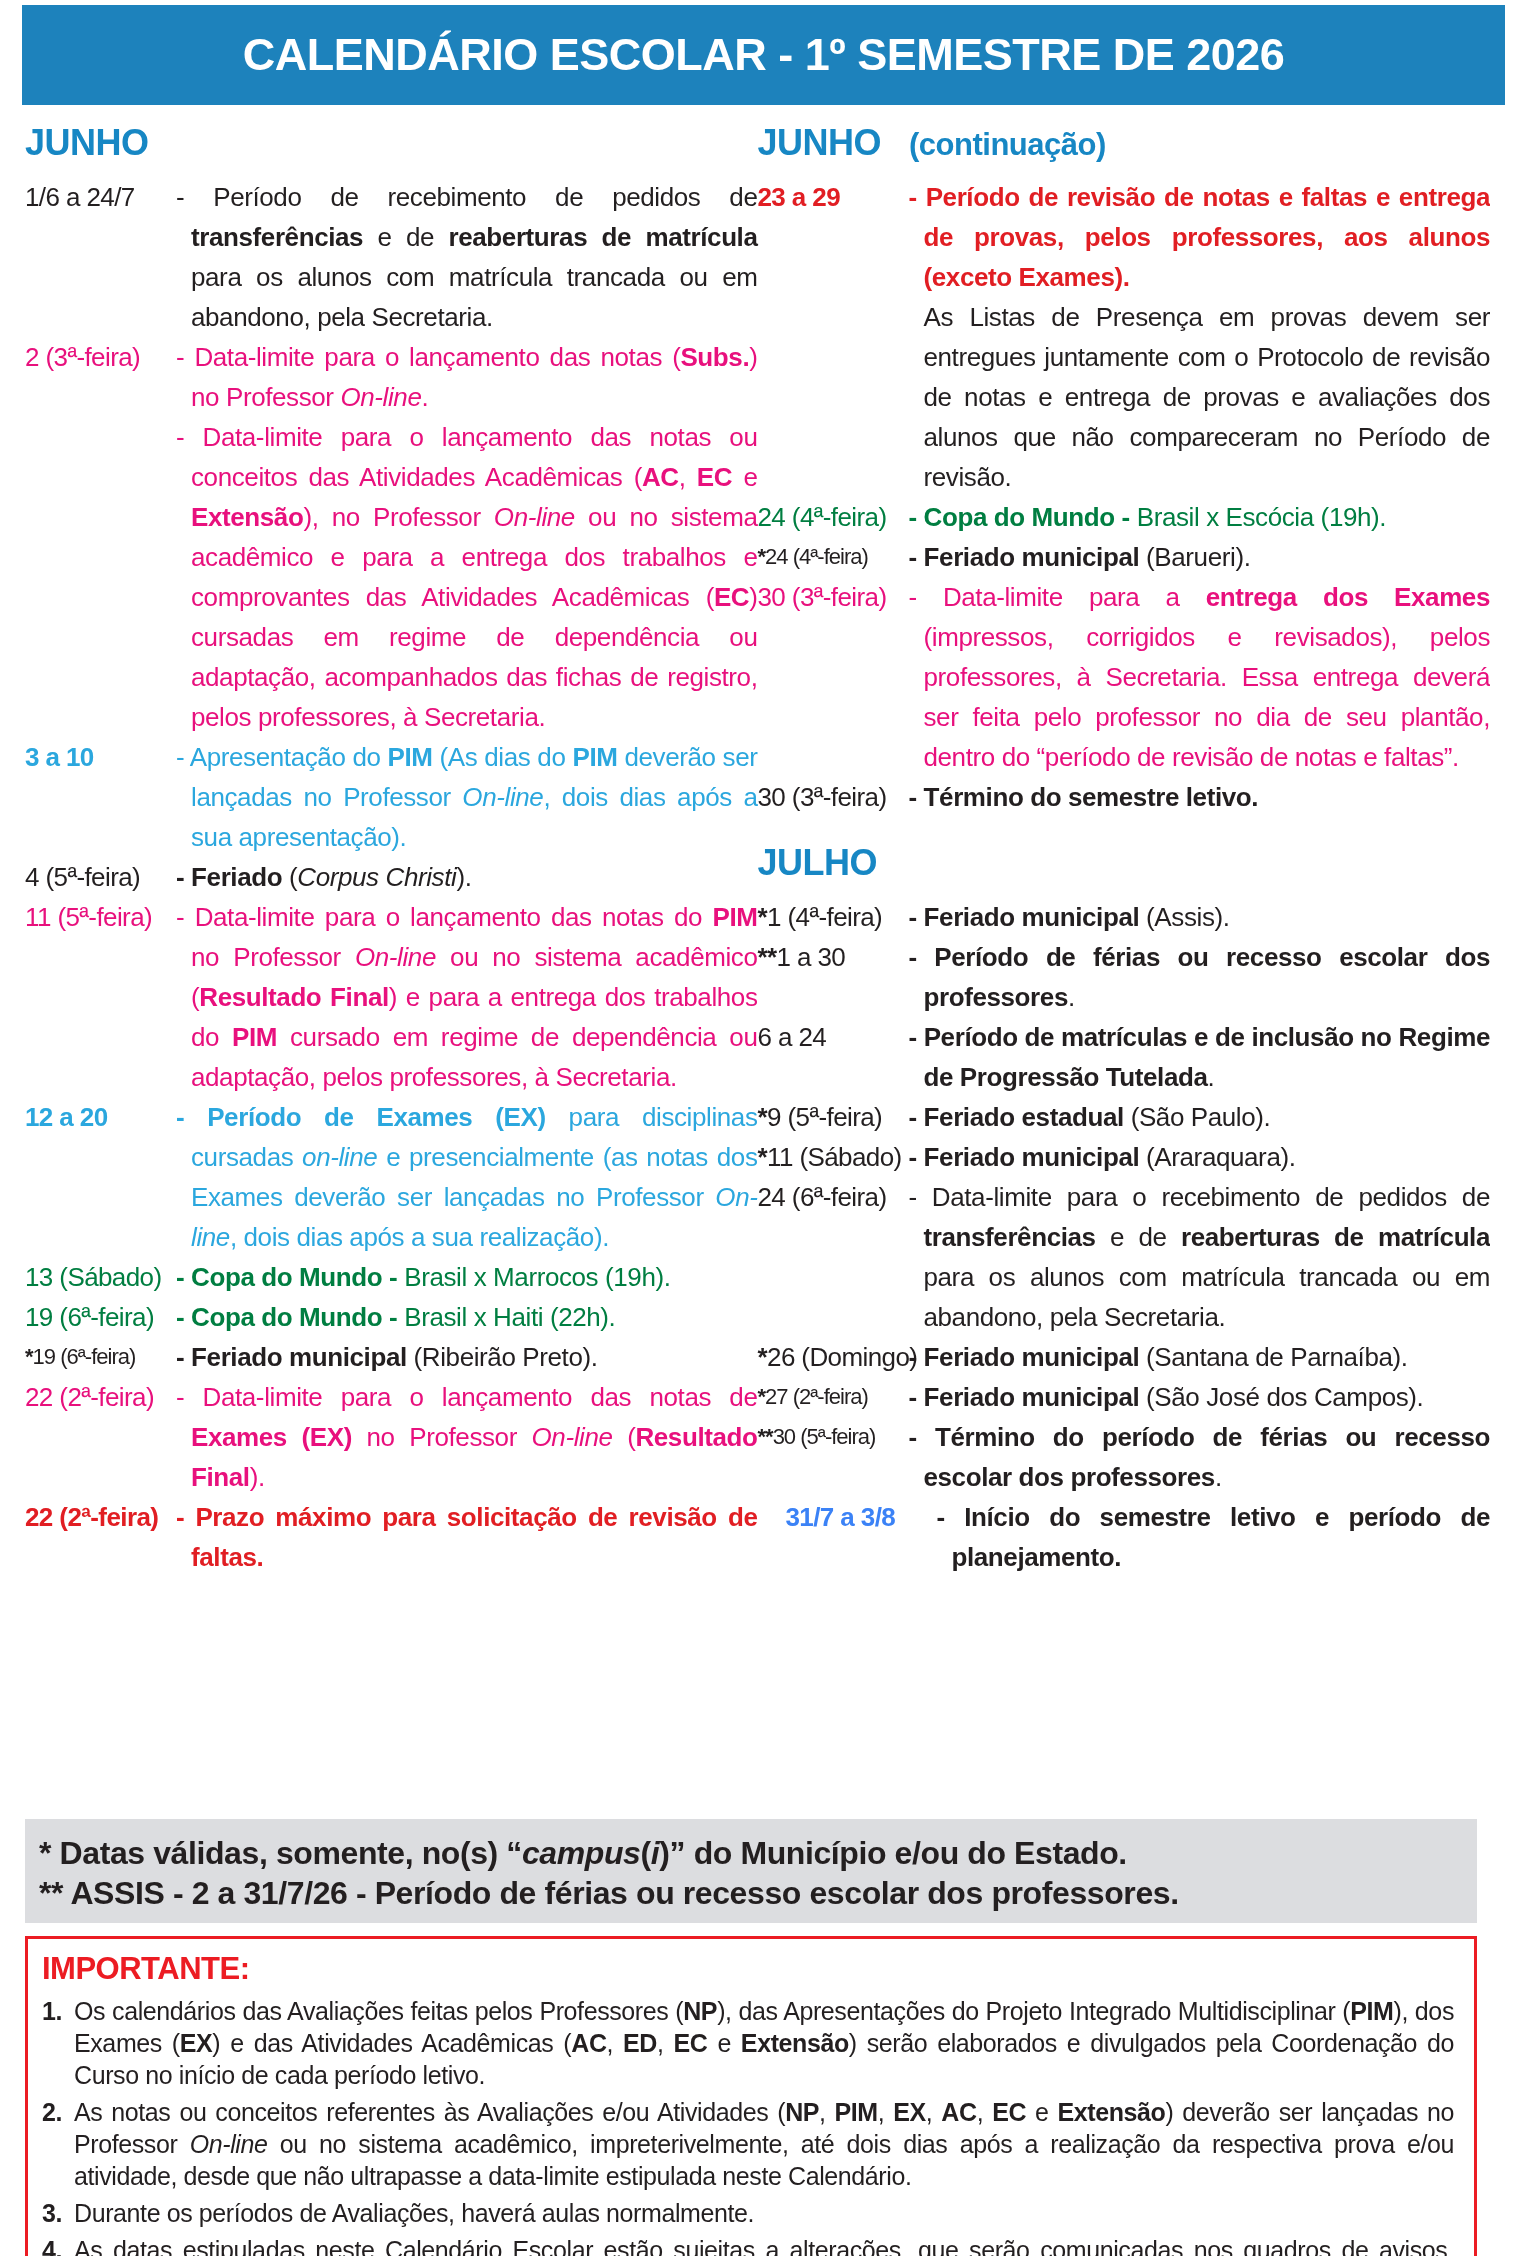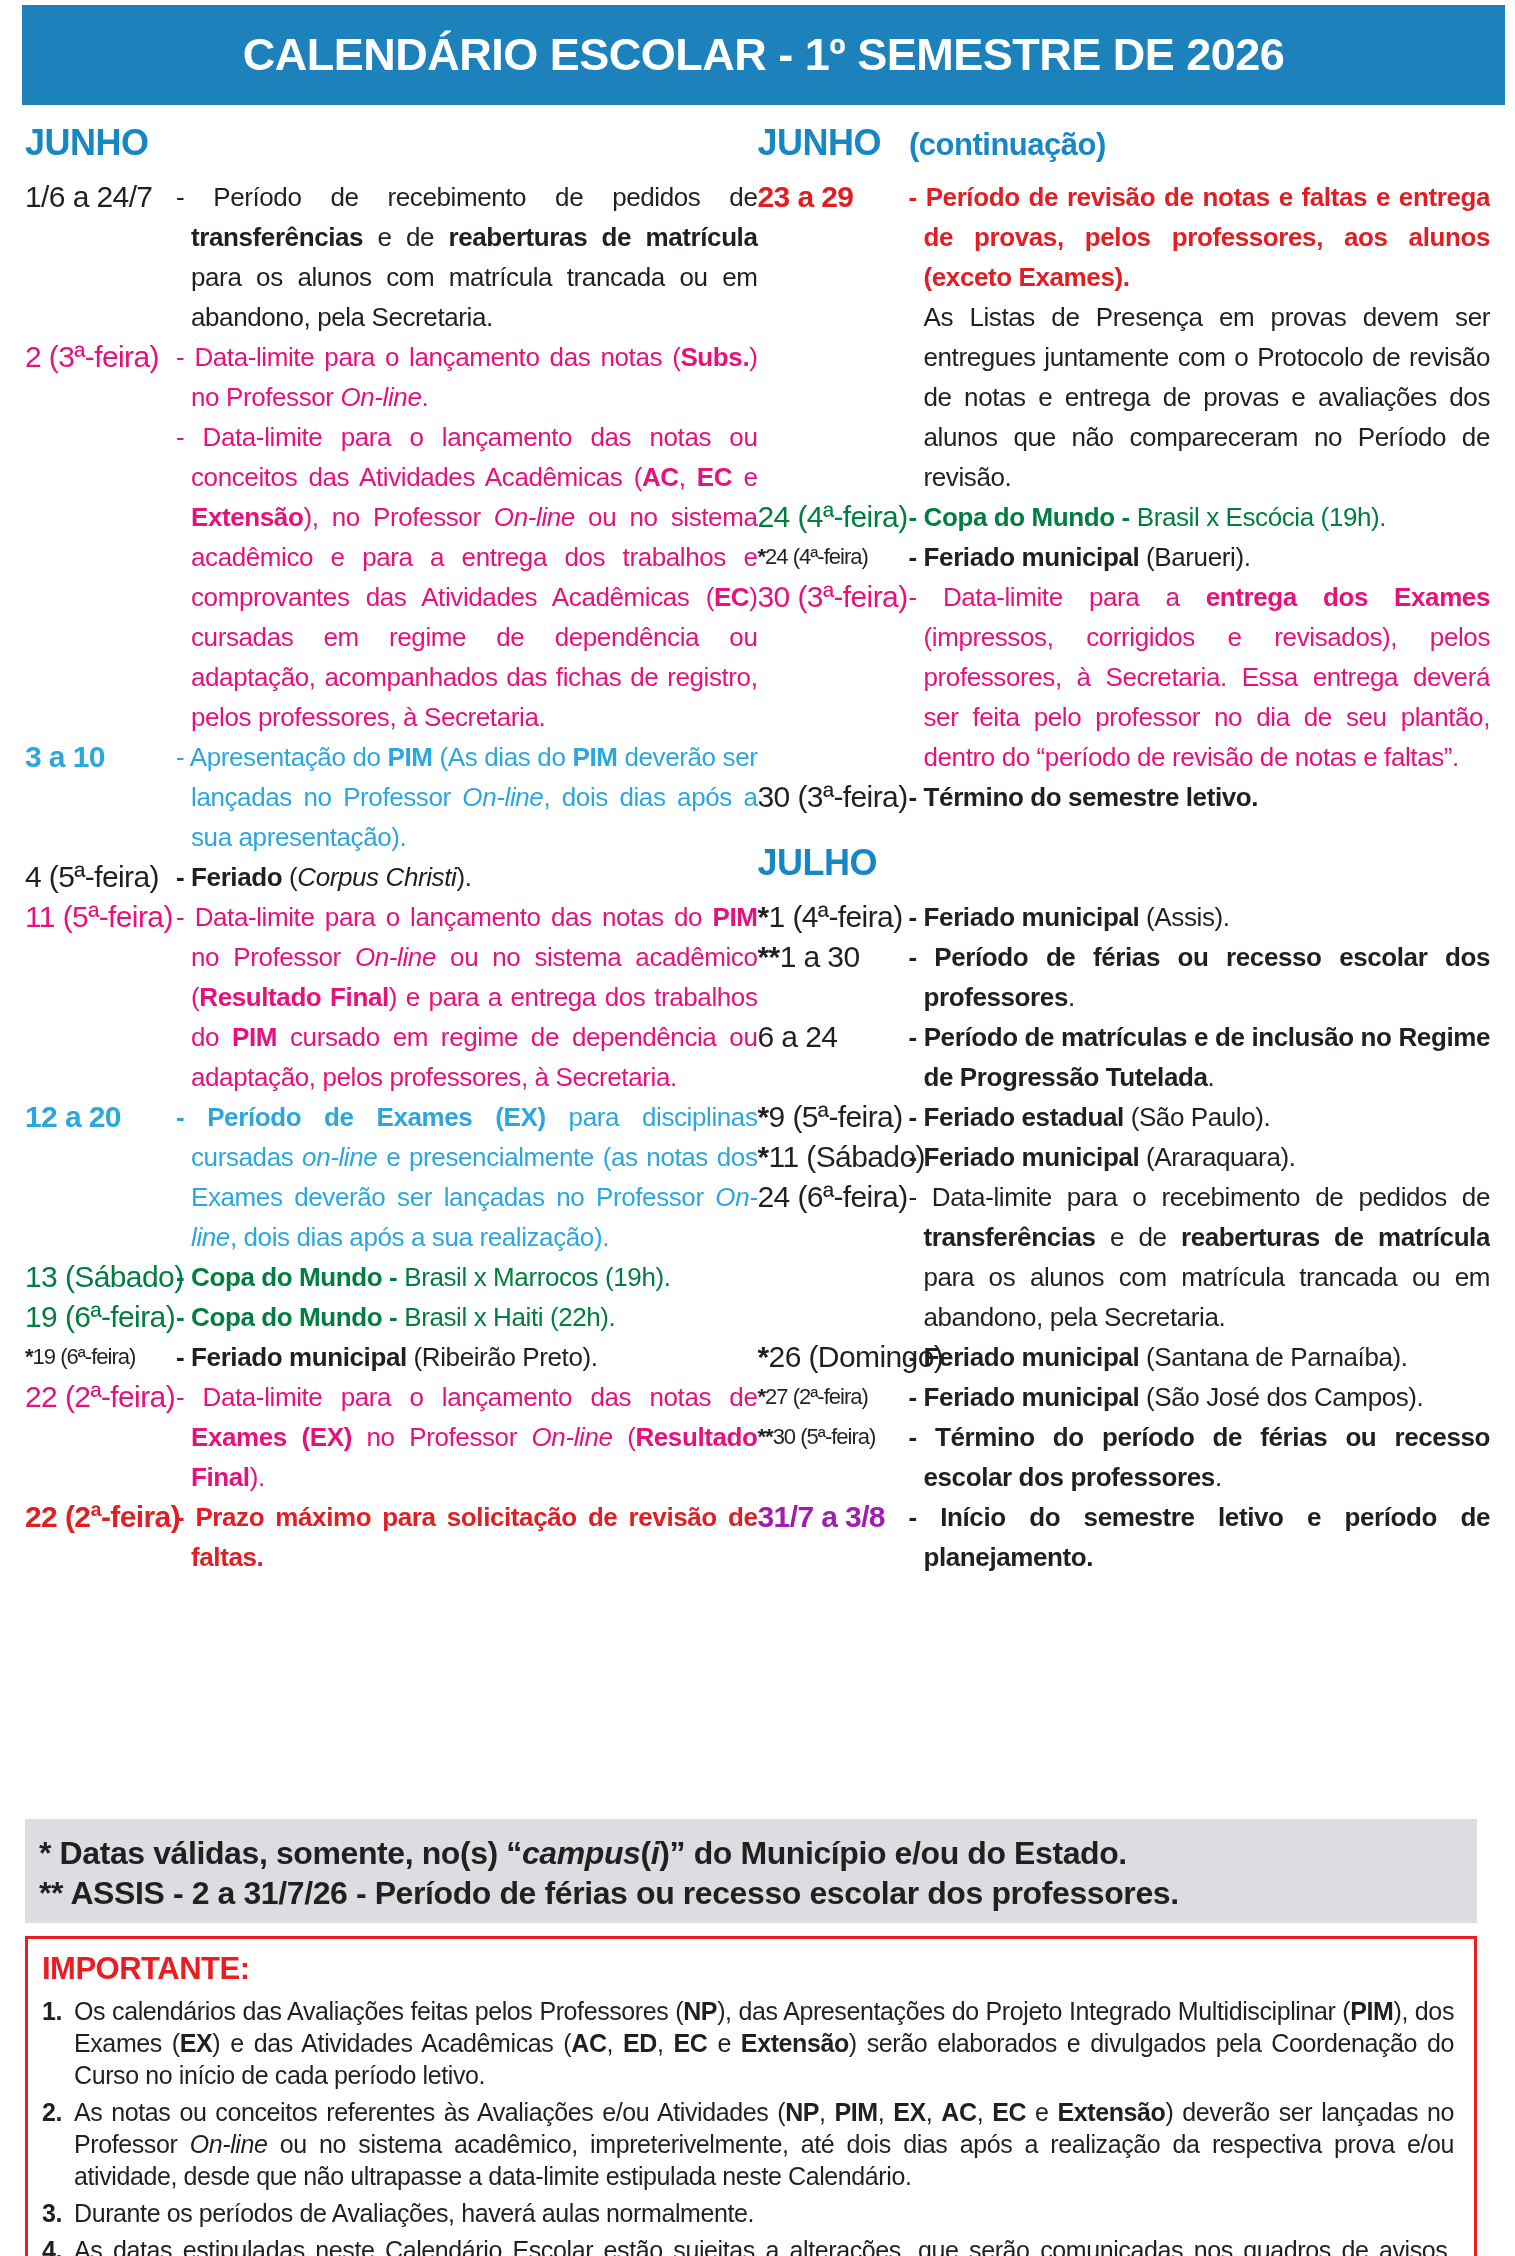--- a/index.html
+++ b/index.html
@@ -8,21 +8,21 @@
   .titlebar{margin:5px 10px 0 22px;width:1483px;height:100px;background:var(--header_bg);
             display:flex;align-items:center;justify-content:center;box-sizing:border-box;}
   .titlebar span{color:#fff;font-weight:bold;font-size:45px;letter-spacing:-0.5px;white-space:nowrap;}
   .columns{display:flex;margin:16px 25px 0 25px;height:1696px;overflow:hidden;}
   .col{flex:1 1 0;min-width:0;}
   .sec{margin:0 0 8px 0;line-height:44px;}
   .sec .t{font-size:36px;font-weight:bold;color:var(--heading_blue);letter-spacing:-0.5px;}
   .sec .suffix{font-size:31px;font-weight:bold;color:var(--heading_blue);margin-left:28px;letter-spacing:-0.5px;}
   .col .sec:not(:first-child){margin-top:24px;}
   .entry{display:flex;align-items:flex-start;}
-  .date{flex:none;width:151px;font-size:30px;line-height:40px;letter-spacing:-0.6px;white-space:nowrap;}
+  .date{flex:none;width:151px;font-size:26px;line-height:40px;letter-spacing:-0.6px;white-space:nowrap;}
   .date.small{font-size:22px;letter-spacing:-1px;}
   .desc{flex:1 1 0;min-width:0;}
   .para{font-size:26px;line-height:40px;letter-spacing:-0.4px;text-align:justify;
         padding-left:15px;text-indent:-15px;margin:0;}
   .para.nodash{text-indent:0;}
   .b{font-weight:bold;}
   .i{font-style:italic;}
   .footnotes{margin:2px 0 0 25px;width:1452px;box-sizing:border-box;background:var(--footnote_bg);
              padding:14px 24px 10px 14px;}
   .fn{font-size:32px;line-height:40px;font-weight:bold;letter-spacing:-0.4px;}
@@ -194,21 +194,21 @@
             <div class="para" style="color: rgb(35, 31, 32);"><span class="b">- </span><span class="b ">Feriado municipal</span><span> (São José dos Campos).</span></div>
           </div>
         </div>
         <div class="entry">
           <div class="date small" style="color: rgb(35, 31, 32);"><span class="b ">**</span><span>30 (5ª-feira)</span></div>
           <div class="desc">
             <div class="para" style="color: rgb(35, 31, 32);"><span class="b">- </span><span class="b ">Término do período de férias ou recesso escolar dos professores</span><span>.</span></div>
           </div>
         </div>
         <div class="entry">
-          <div class="date b" style="color: #a21caf;"><span class="b ">31/7 a 3/8</span></div>
+          <div class="date b" style="color: #3b82f6; margin-left: 28px;"><span class="b ">31/7 a 3/8</span></div>
           <div class="desc">
             <div class="para" style="color: rgb(35, 31, 32);"><span class="b">- </span><span class="b ">Início do semestre letivo e período de planejamento.</span></div>
           </div>
         </div>
       </div>
   </div>
 
   <div class="footnotes" id="footnotes">
       <div class="fn"><span class="b ">* Datas válidas, somente, no(s) “</span><span class="b i">campus</span><span class="b ">(</span><span class="b i">i</span><span class="b ">)”</span><span class="b "> do Município e/ou do Estado.</span></div>
       <div class="fn"><span class="b ">** ASSIS - 2 a 31/7/26 - Período de férias ou recesso escolar dos professores.</span></div>

